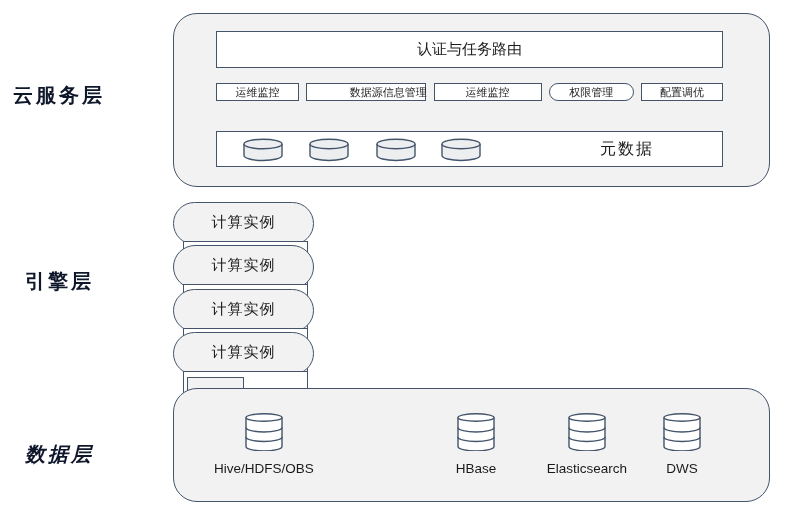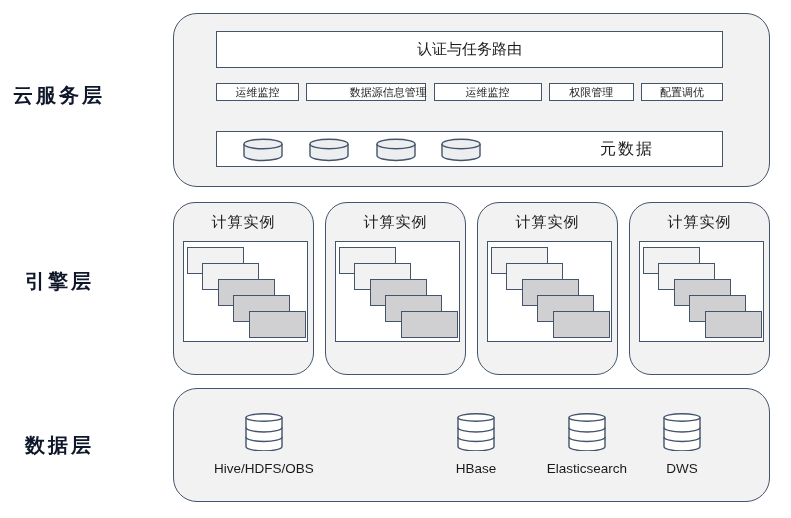--- a/index.html
+++ b/index.html
@@ -23,21 +23,21 @@
     position:absolute;
     font-size:20px;
     font-weight:bold;
     letter-spacing:3px;
     line-height:1;
     color:#0f172a;
     white-space:nowrap;
   }
   #label-cloud{left:13px;top:85px;}
   #label-engine{left:25px;top:271px;}
-  #label-data{left:25px;top:435px;}
+  #label-data{left:25px;top:444px;font-style:italic;}
 
   .panel{
     position:absolute;
     background:var(--panel-fill);
     border:1.5px solid var(--border);
     border-radius:24px;
   }
   #cloud-panel{left:173px;top:13px;width:597px;height:174px;}
   #data-panel{left:173px;top:388px;width:597px;height:114px;}
 
@@ -60,38 +60,38 @@
     position:relative;
     height:18px;
     background:var(--box-fill);
     border:1.2px solid var(--border);
     display:flex;align-items:center;justify-content:center;
     font-size:11px;white-space:nowrap;
   }
   .module-box:nth-child(1){width:83px;}
   .module-box:nth-child(2){width:120px;padding-left:44px;}
   .module-box:nth-child(3){width:108px;}
-  .module-box:nth-child(4){width:85px;}
+  .module-box:nth-child(4){width:85px;border-radius:9px;}
   .module-box:nth-child(5){width:82px;}
 
   #metadata-box{left:42px;top:117px;width:507px;height:36px;justify-content:flex-start;}
   .meta-cyl{position:absolute;top:6px;}
   .meta-cyl:nth-of-type(1){left:26px;}
   .meta-cyl:nth-of-type(2){left:92px;}
   .meta-cyl:nth-of-type(3){left:159px;}
   .meta-cyl:nth-of-type(4){left:224px;}
   #metadata-label{
     position:absolute;left:350px;top:0;width:120px;height:100%;
     display:flex;align-items:center;justify-content:center;
     font-size:16px;letter-spacing:2px;
   }
 
   #engine-row{
     position:absolute;left:173px;top:202px;width:597px;height:173px;
-    display:flex;justify-content:space-between;
+    display:flex;justify-content:space-between;flex-direction:column;
   }
   .engine-box{
     position:relative;
     width:141px;height:173px;
     background:var(--panel-fill);
     border:1.5px solid var(--border);
     border-radius:22px;
   }
   .engine-title{
     margin-top:10px;

